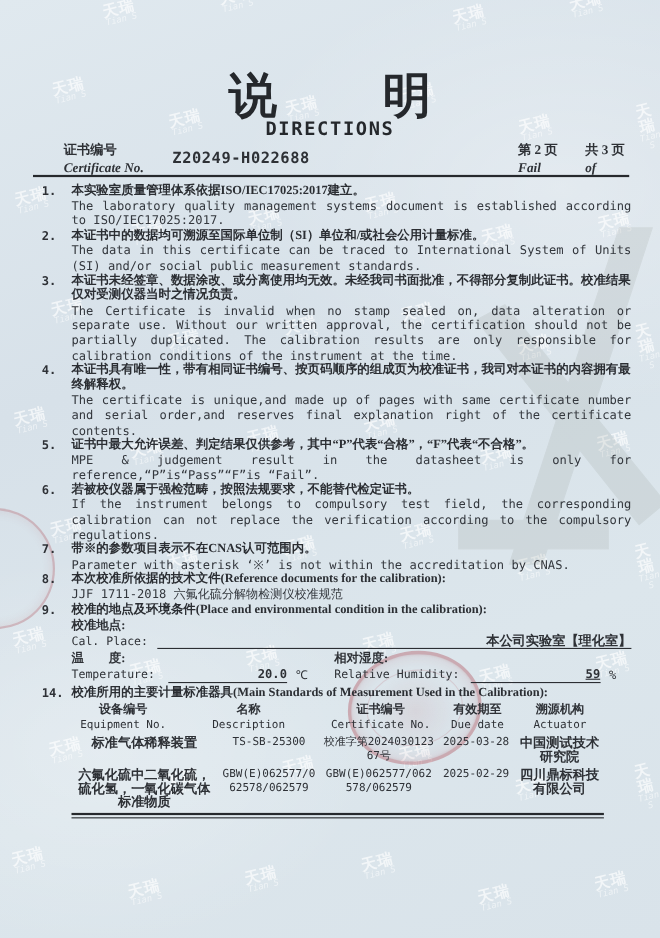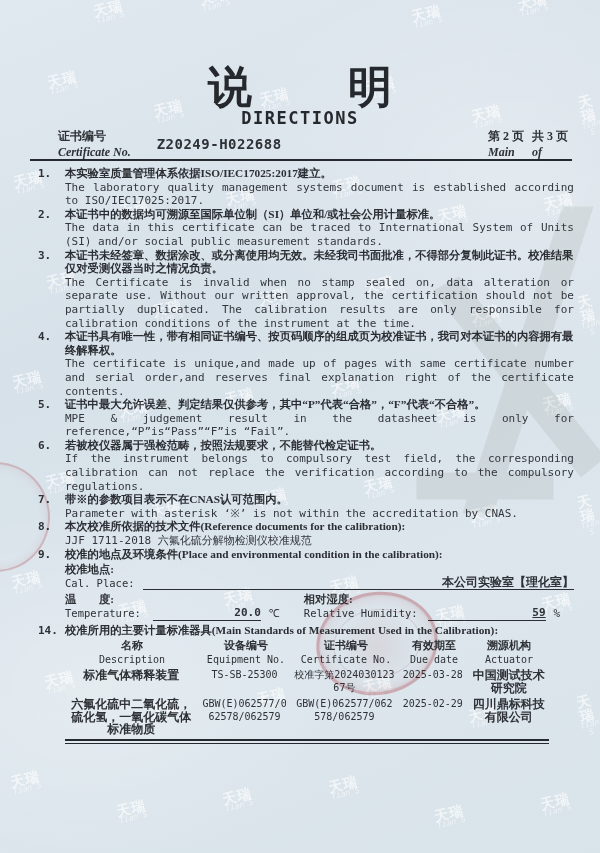--- a/index.html
+++ b/index.html
@@ -44,21 +44,21 @@
     font-size:44px;font-weight:700;color:#25282c;
     font-family:"Liberation Serif","DejaVu Serif",serif;}
   .title-cn span{letter-spacing:96px;margin-right:-96px;}
   .title-en{position:absolute;top:108px;left:0;right:0;text-align:center;
     font-size:17px;font-weight:700;letter-spacing:1.5px;color:#25282c;}
   .cert-row{position:absolute;top:128px;left:58px;right:32px;display:flex;justify-content:space-between;}
   .lbl-cn{font-size:12px;font-weight:700;font-family:"Liberation Serif",serif;}
   .lbl-en{font-size:12px;font-weight:700;font-style:italic;font-family:"Liberation Serif",serif;}
   .cert-left{display:flex;align-items:center;}
   .cert-no{font-size:14px;font-weight:600;margin-left:26px;letter-spacing:.5px;}
-  .page-right{display:flex;gap:8px;}
+  .page-right{display:flex;gap:25px;}
   .page-col{text-align:left;}
   .rule{position:absolute;top:159px;left:30px;right:28px;border-top:2px solid #26292d;}
   .list{position:absolute;top:167px;left:38px;width:536px;font-size:11px;line-height:13.6px;}
   .item{display:flex;}
   .item .num{width:27px;flex:none;font-weight:700;font-size:11px;}
   .item .body{flex:1;}
   .cn-line{font-weight:700;font-size:11.3px;color:#2b2e33;font-family:"Liberation Serif",serif;}
   .en-line{font-weight:400;color:#33373d;text-align:justify;}
   
   .env{margin:2px 0 1px 0;}
@@ -323,21 +323,21 @@
       <div class="cert-left">
         <div>
           <div class="lbl-cn">证书编号</div>
           <div class="lbl-en">Certificate No.</div>
         </div>
         <div class="cert-no">Z20249-H022688</div>
       </div>
       <div class="page-right">
         <div class="page-col">
           <div class="lbl-cn">第 2 页</div>
-          <div class="lbl-en">Main</div>
+          <div class="lbl-en">Fail</div>
         </div>
         <div class="page-col">
           <div class="lbl-cn">共 3 页</div>
           <div class="lbl-en">of</div>
         </div>
       </div>
     </div>
 
     <div class="rule"></div>
 
@@ -436,27 +436,27 @@
           </div>
         </div>
       </div>
 
       <div class="item">
         <div class="num">14.</div>
         <div class="body">
           <div class="cn-line">校准所用的主要计量标准器具(Main Standards of Measurement Used in the Calibration):</div>
 
           <div class="std-table">
+            <div class="col c2">
+              <div class="th-cn">设备编号</div>
+              <div class="th-en">Equipment No.</div>
+            </div>
             <div class="col c1">
               <div class="th-cn">名称</div>
               <div class="th-en">Description</div>
-            </div>
-            <div class="col c2">
-              <div class="th-cn">设备编号</div>
-              <div class="th-en">Equipment No.</div>
             </div>
             <div class="col c3">
               <div class="th-cn">证书编号</div>
               <div class="th-en">Certificate No.</div>
             </div>
             <div class="col c4">
               <div class="th-cn">有效期至</div>
               <div class="th-en">Due date</div>
             </div>
             <div class="col c5">

